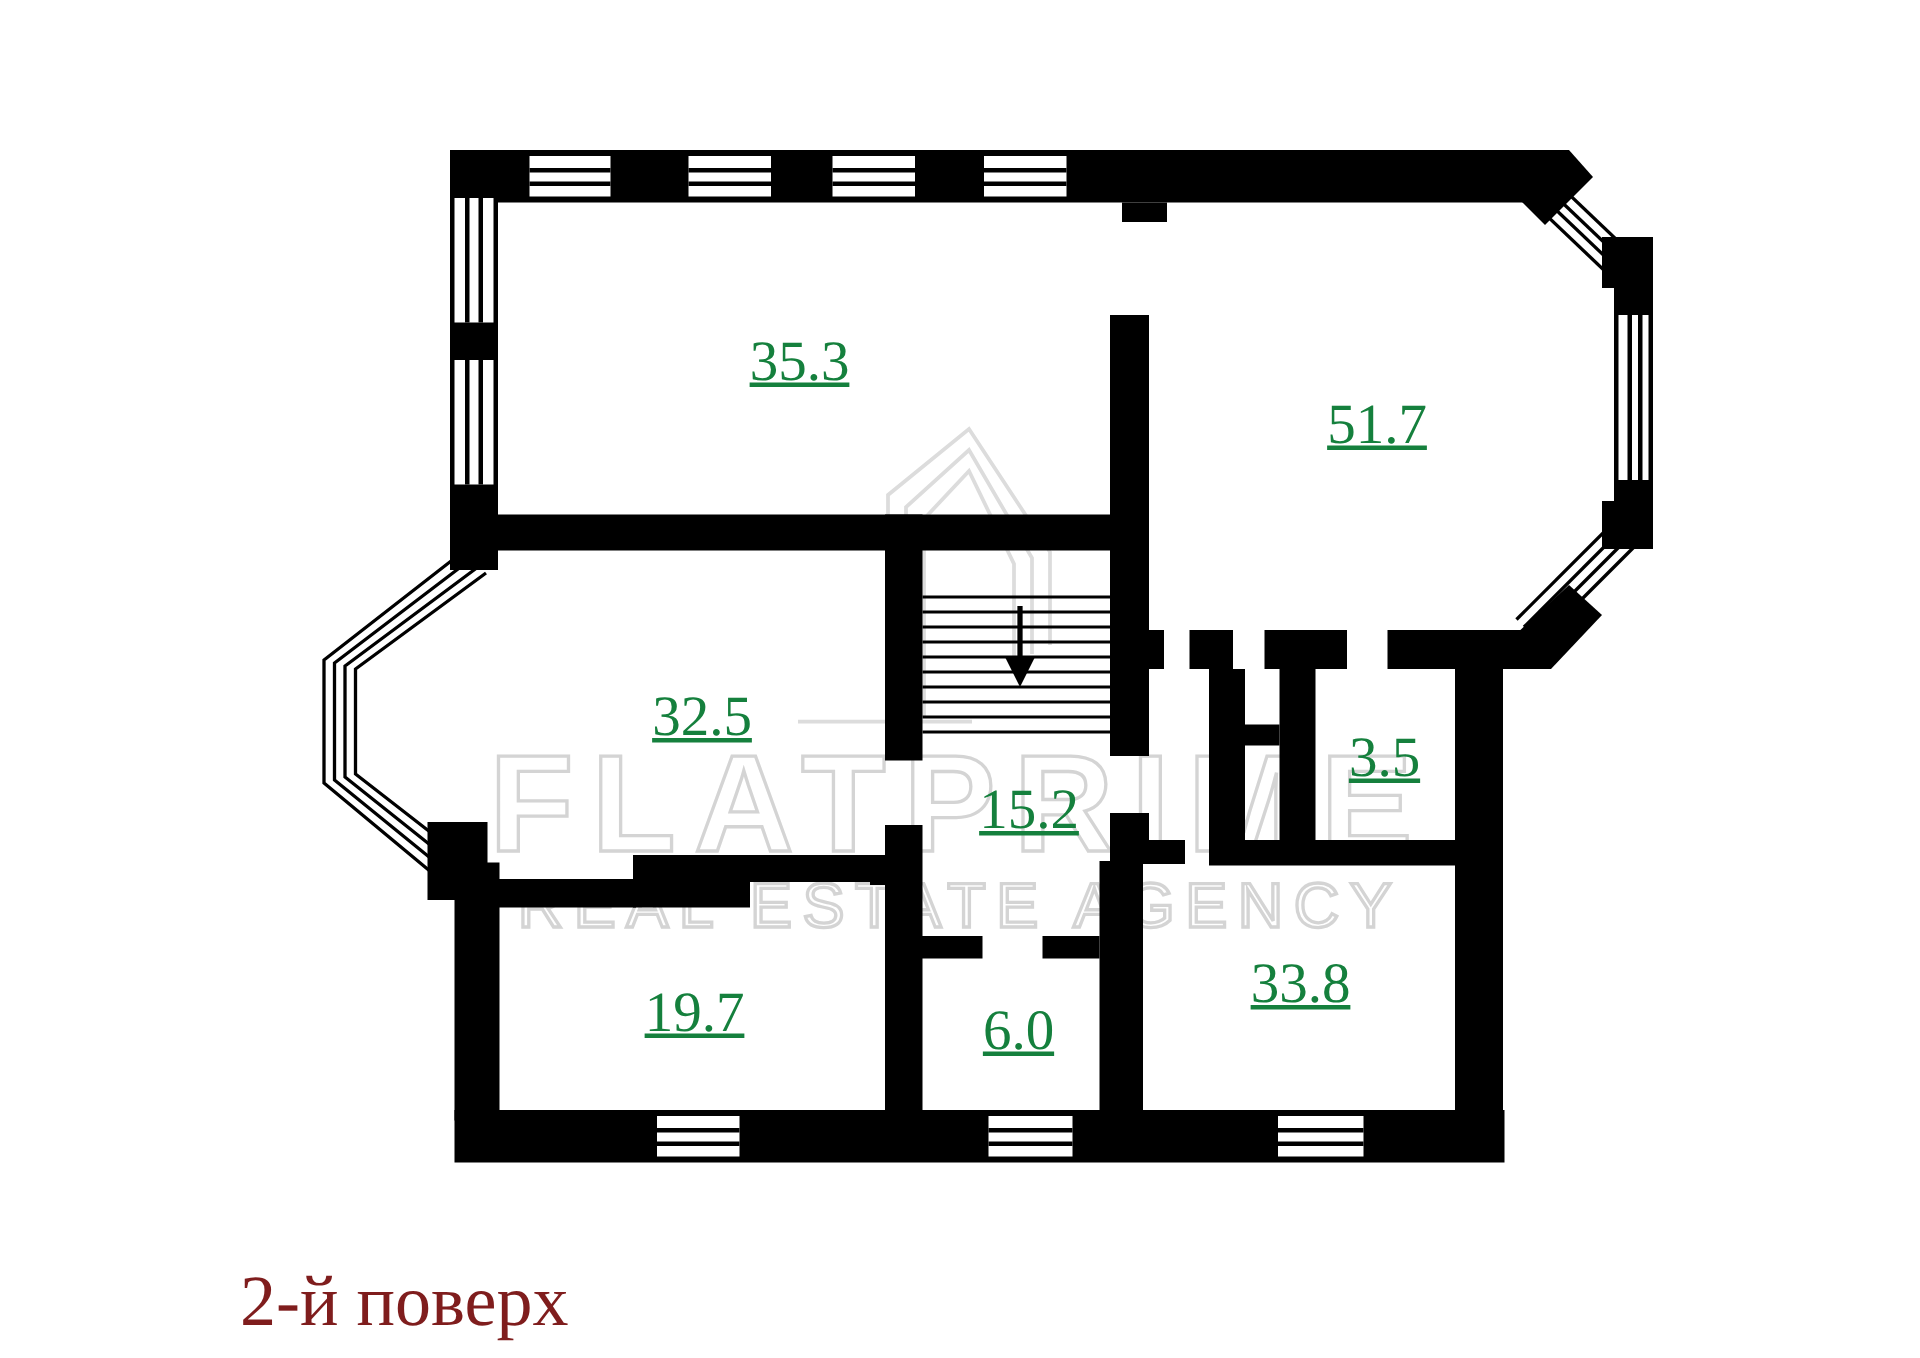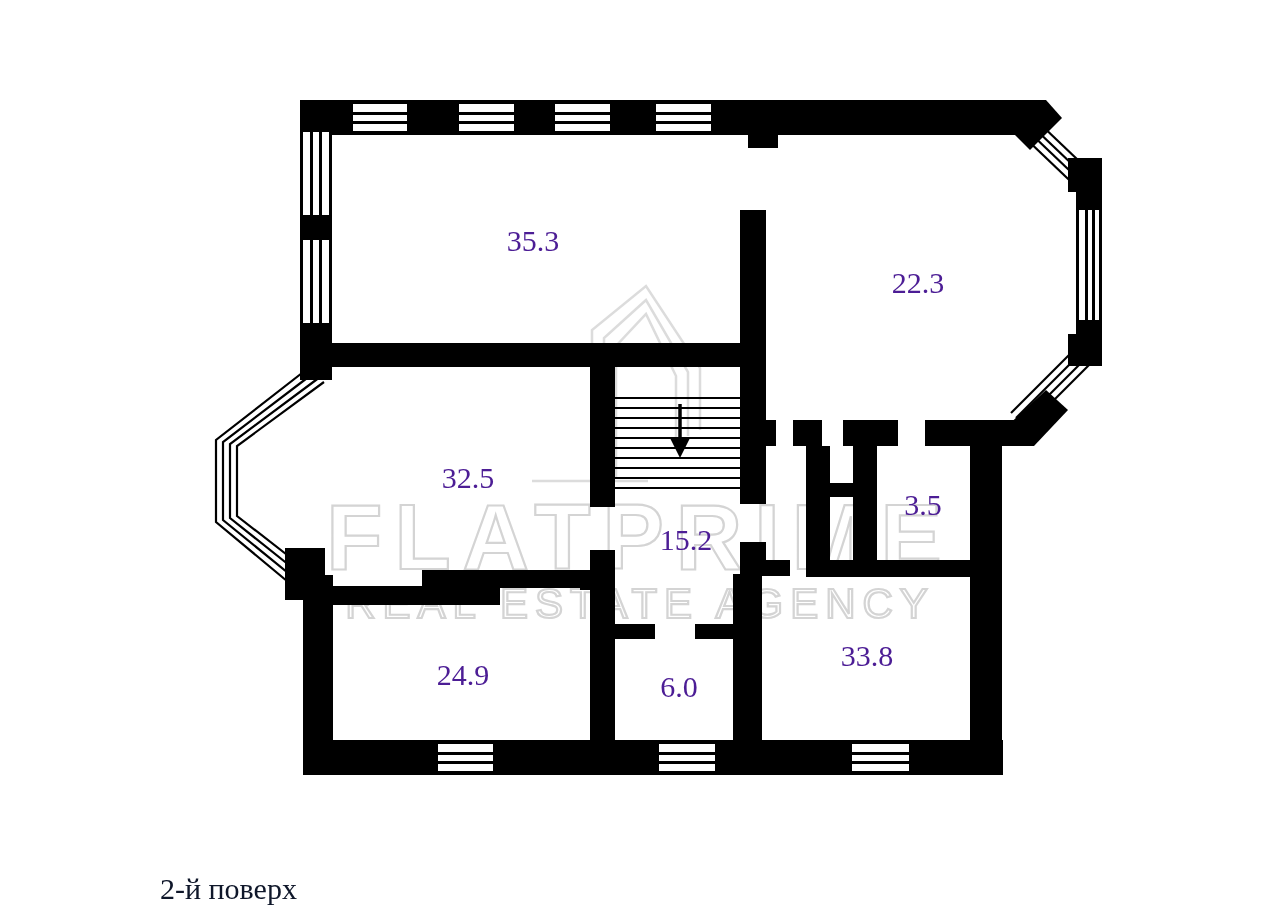--- a/index.html
+++ b/index.html
@@ -10,24 +10,24 @@
       -webkit-text-stroke:2.2px #d4d4d4;text-stroke:2.2px #d4d4d4;
       font-family:"Liberation Sans", sans-serif;z-index:1;user-select:none;}
   .wm-brand{left:640px;top:537px;transform:translate(-50%,-50%);
             font-size:92px;letter-spacing:12px;font-weight:700;}
   .wm-sub{left:640px;top:604px;transform:translate(-50%,-50%);
           font-size:42px;letter-spacing:7px;font-weight:400;}
   
   #plan-svg{position:absolute;left:0;top:0;z-index:2;}
   
   .room-label{position:absolute;transform:translate(-50%,-50%);
-              font-size:30px;color:#4c1d95;z-index:3;white-space:nowrap;}
+              font-size:38px;color:#15803d;z-index:3;white-space:nowrap;text-decoration:underline;}
   
-  .caption{position:absolute;left:160px;top:889px;transform:translateY(-50%);
-           font-size:30px;color:#0f172a;z-index:3;white-space:nowrap;}
+  .caption{position:absolute;left:160px;top:868px;transform:translateY(-50%);
+           font-size:48px;color:#7f1d1d;z-index:3;white-space:nowrap;}
 </style>
 </head>
 <body>
 
 <div id="canvas">
 
   <div class="wm wm-brand">FLATPRIME</div>
   <div class="wm wm-sub">REAL ESTATE AGENCY</div>
 
   <svg id="plan-svg" width="1280" height="905" viewBox="0 0 1280 905">
@@ -178,22 +178,22 @@
       <line x1="615" y1="478" x2="740" y2="478"></line>
       <line x1="615" y1="488" x2="740" y2="488"></line>
     </g>
     <g>
       <line x1="680" y1="404" x2="680" y2="444" stroke="#000" stroke-width="3.5"></line>
       <polygon points="680,458 670,438 690,438" fill="#000"></polygon>
     </g>
   </svg>
 
   <div class="room-label" style="left:533px;top:241px">35.3</div>
-  <div class="room-label" style="left:918px;top:283px">22.3</div>
+  <div class="room-label" style="left:918px;top:283px">51.7</div>
   <div class="room-label" style="left:468px;top:478px">32.5</div>
   <div class="room-label" style="left:686px;top:540px">15.2</div>
   <div class="room-label" style="left:923px;top:505px">3.5</div>
-  <div class="room-label" style="left:463px;top:675px">24.9</div>
+  <div class="room-label" style="left:463px;top:675px">19.7</div>
   <div class="room-label" style="left:679px;top:687px">6.0</div>
   <div class="room-label" style="left:867px;top:656px">33.8</div>
 
   <div class="caption">2-й поверх</div>
 </div>
 
 </body></html>

